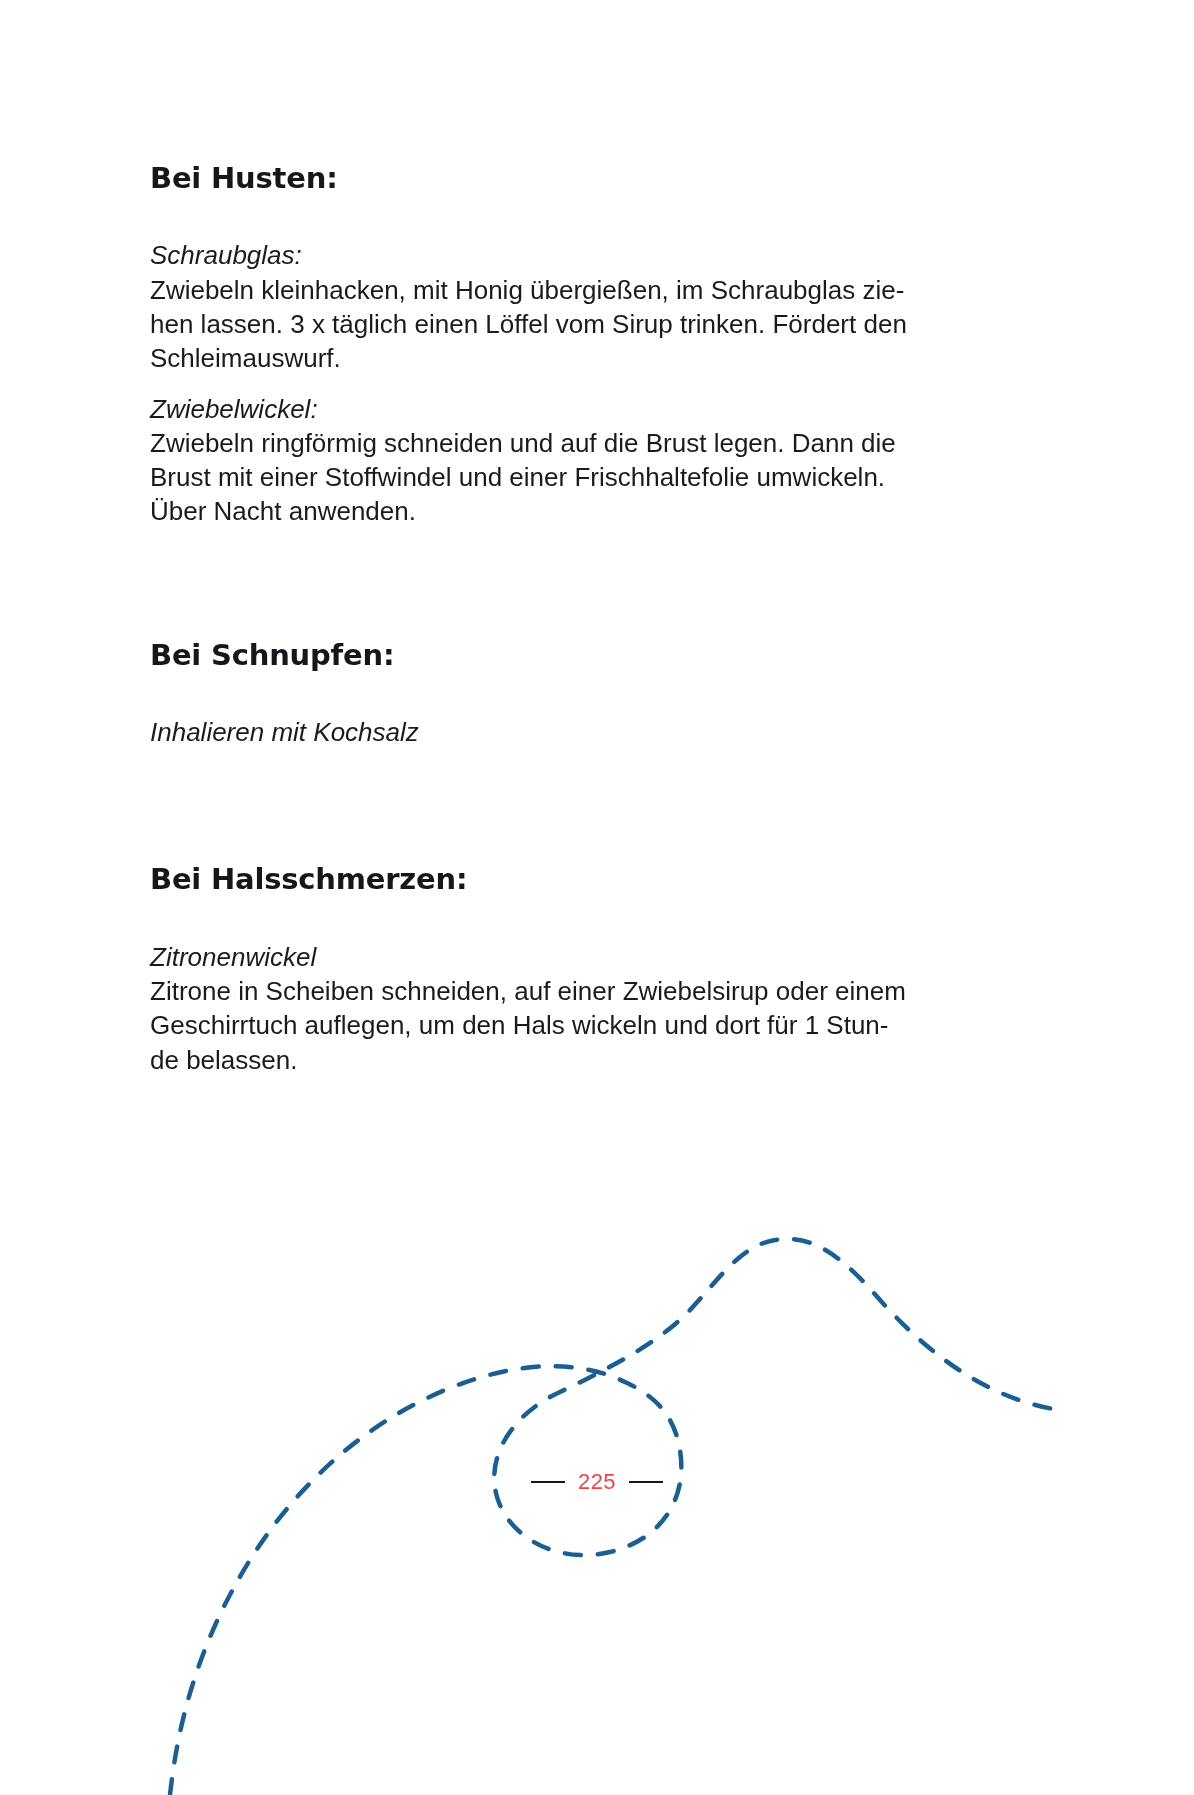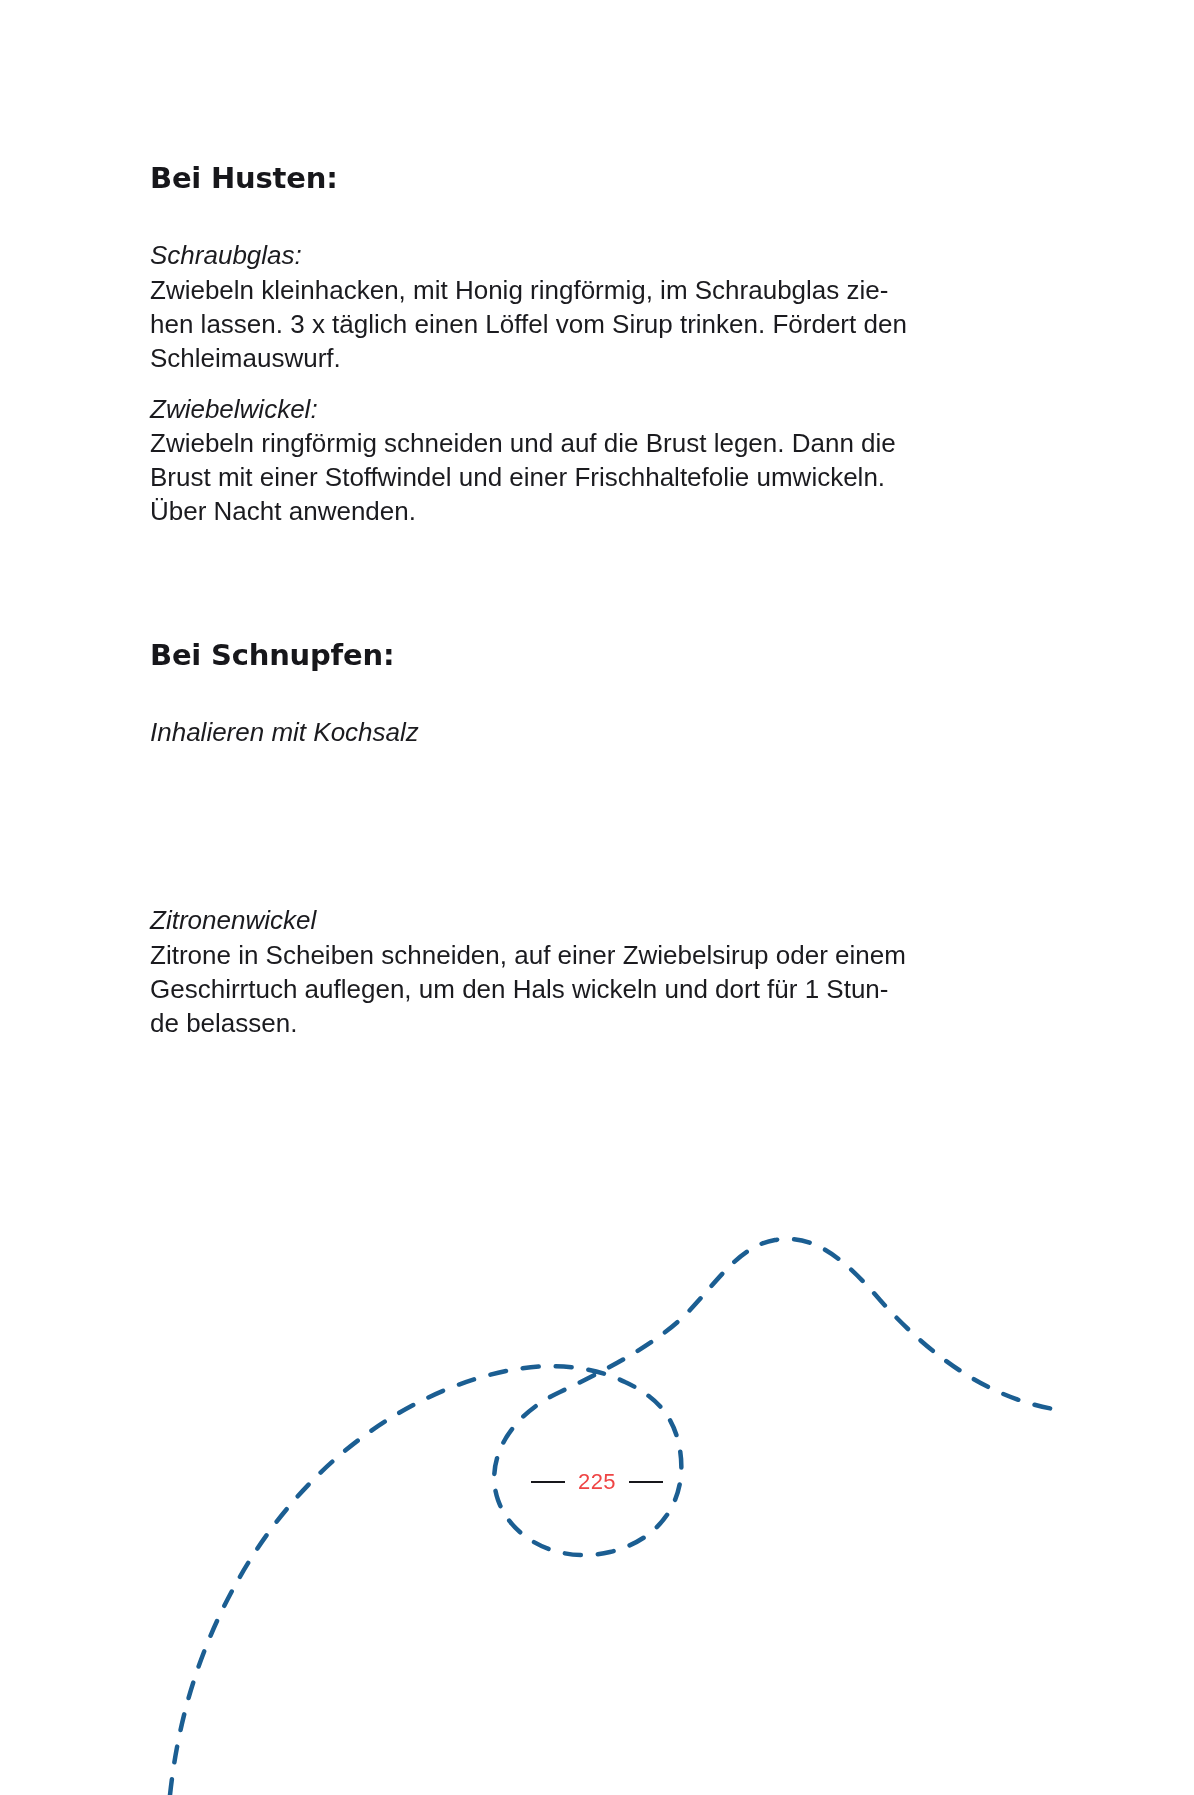--- a/index.html
+++ b/index.html
@@ -88,40 +88,41 @@
 <body>
 
 <div class="page">
 
   <div class="content">
 
     <h2 class="heading">Bei Husten:</h2>
     <div class="gap-sm"></div>
 
     <p class="subhead">Schraubglas:</p>
-    <p class="body-line">Zwiebeln kleinhacken, mit Honig ringförmig, im Schraubglas zie-</p>
+    <p class="body-line">Zwiebeln kleinhacken, mit Honig übergießen, im Schraubglas zie-</p>
     <p class="body-line">hen lassen. 3 x täglich einen Löffel vom Sirup trinken. Fördert den</p>
     <p class="body-line">Schleimauswurf.</p>
 
     <div class="gap-xs"></div>
 
     <p class="subhead">Zwiebelwickel:</p>
     <p class="body-line">Zwiebeln ringförmig schneiden und auf die Brust legen. Dann die</p>
     <p class="body-line">Brust mit einer Stoffwindel und einer Frischhaltefolie umwickeln.</p>
     <p class="body-line">Über Nacht anwenden.</p>
 
     <div class="gap-lg"></div>
 
     <h2 class="heading">Bei Schnupfen:</h2>
     <div class="gap-sm"></div>
 
     <p class="subhead">Inhalieren mit Kochsalz</p>
 
     <div class="gap-xl"></div>
 
+    <h2 class="heading">Bei Halsschmerzen:</h2>
     <div class="gap-sm"></div>
 
     <p class="subhead">Zitronenwickel</p>
     <p class="body-line">Zitrone in Scheiben schneiden, auf einer Zwiebelsirup oder einem</p>
     <p class="body-line">Geschirrtuch auflegen, um den Hals wickeln und dort für 1 Stun-</p>
     <p class="body-line">de belassen.</p>
 
   </div>
 
   <svg class="deco" viewBox="0 0 1194 675">

